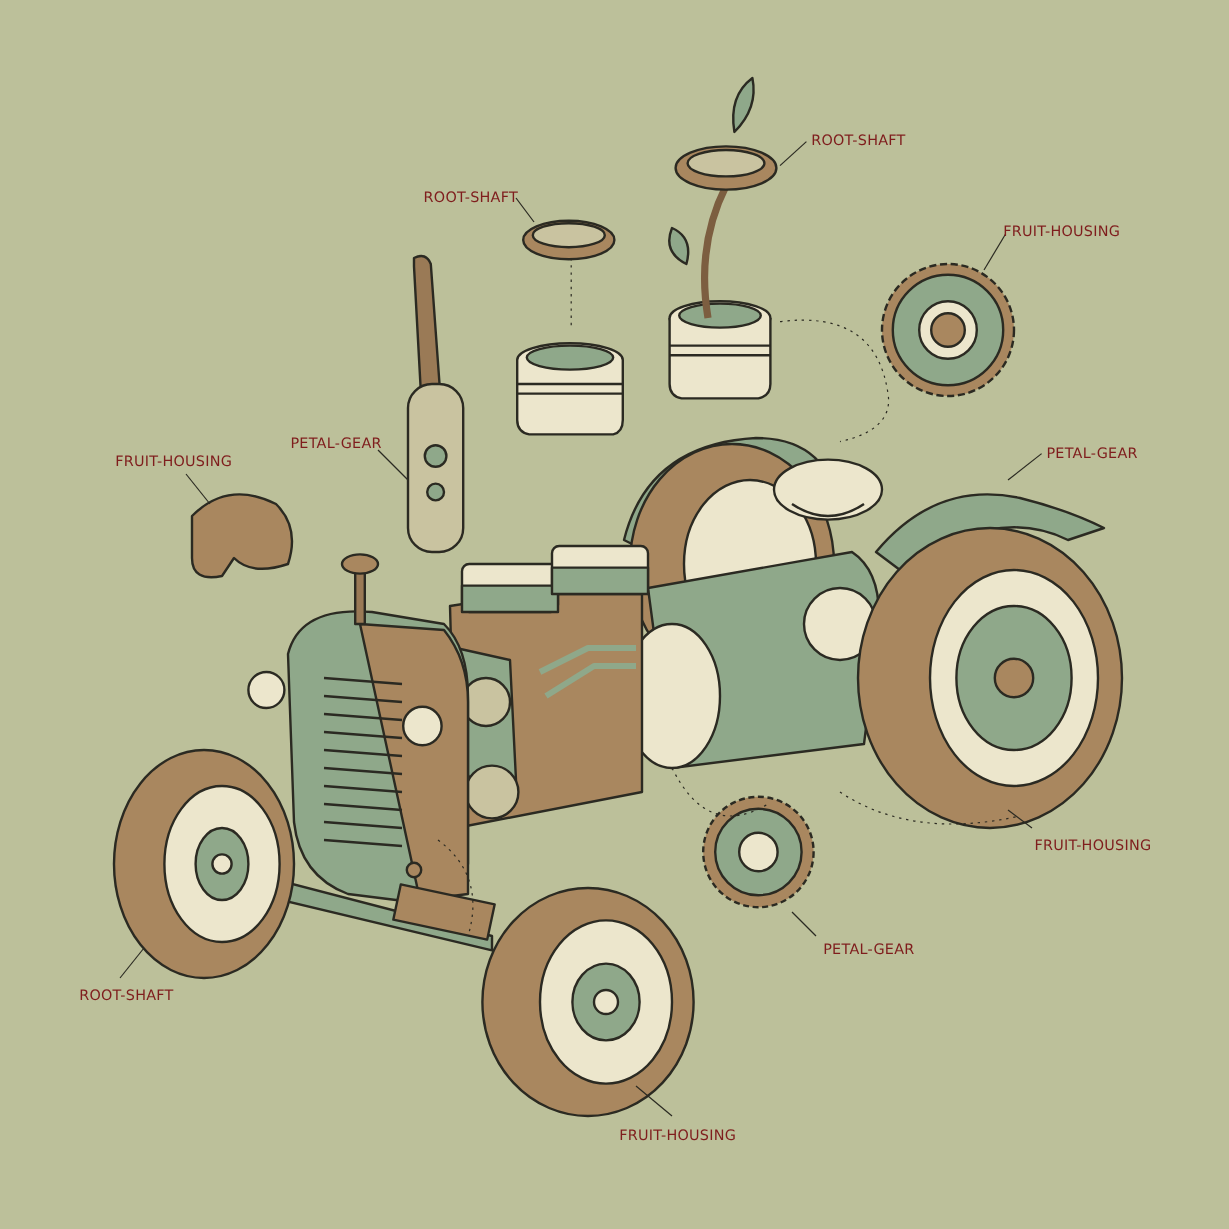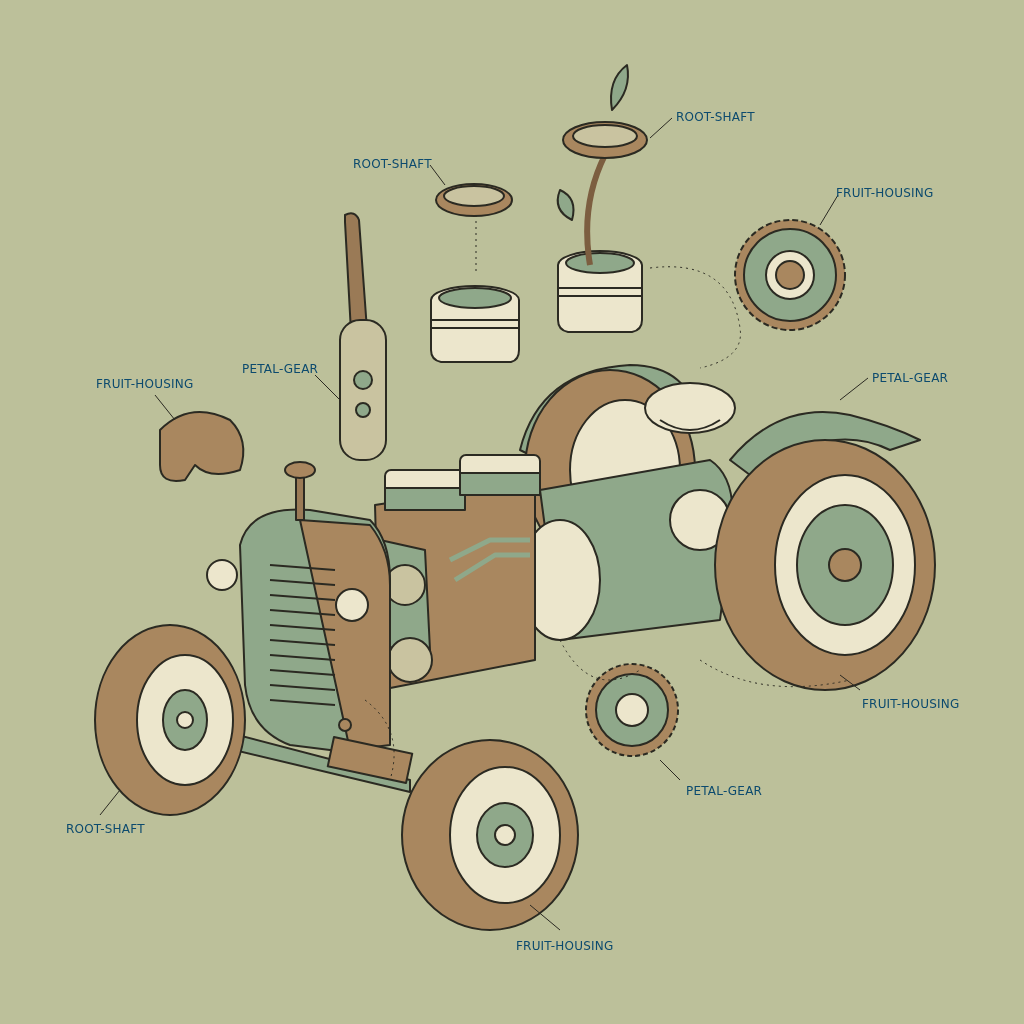--- a/index.html
+++ b/index.html
@@ -1,18 +1,18 @@
 <!DOCTYPE html>
 <html><head>
 <meta charset="utf-8">
 <style>
   html,body{margin:0;padding:0;}
   body{width:1024px;height:1024px;background:#bcc09a;position:relative;overflow:hidden;font-family:"DejaVu Sans","Liberation Sans",sans-serif;}
   #canvas{position:absolute;left:0;top:0;width:1024px;height:1024px;}
-  .label{position:absolute;font-size:12px;color:#0c4a6e;letter-spacing:0.2px;white-space:nowrap;text-align:center;}
+  .label{position:absolute;font-size:12px;color:#7f1d1d;letter-spacing:0.2px;white-space:nowrap;text-align:center;}
 </style>
 </head>
 <body>
 
 <svg id="canvas" viewBox="0 0 1024 1024" xmlns="http://www.w3.org/2000/svg">
   <g stroke="#2b2a22" stroke-width="2" stroke-linejoin="round">
 
     <g>
       <path d="M345 215 q10 -5 14 5 l8 110 -16 2 -6 -110 z" fill="#9a7a56"></path>
       <rect x="340" y="320" width="46" height="140" rx="20" fill="#c9c3a0"></rect>

